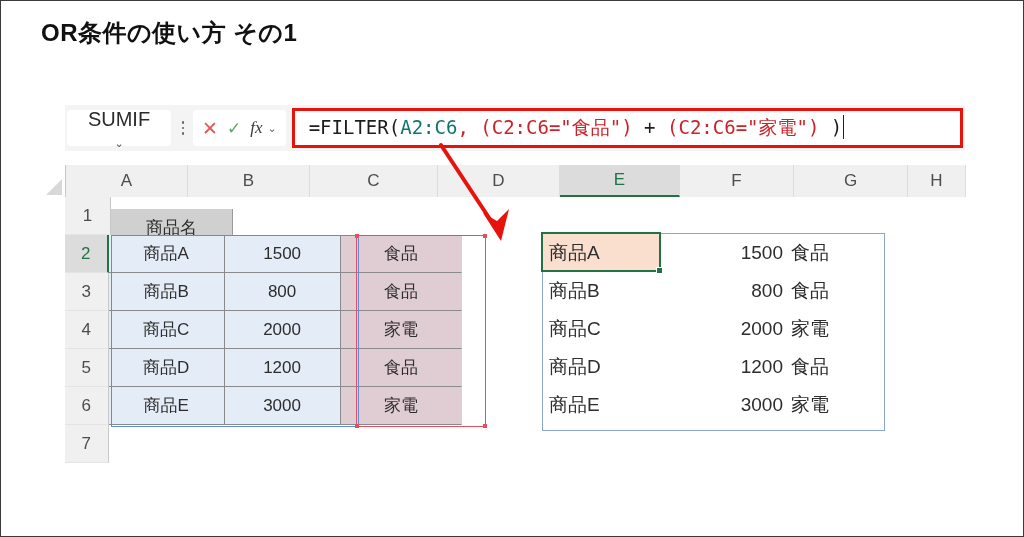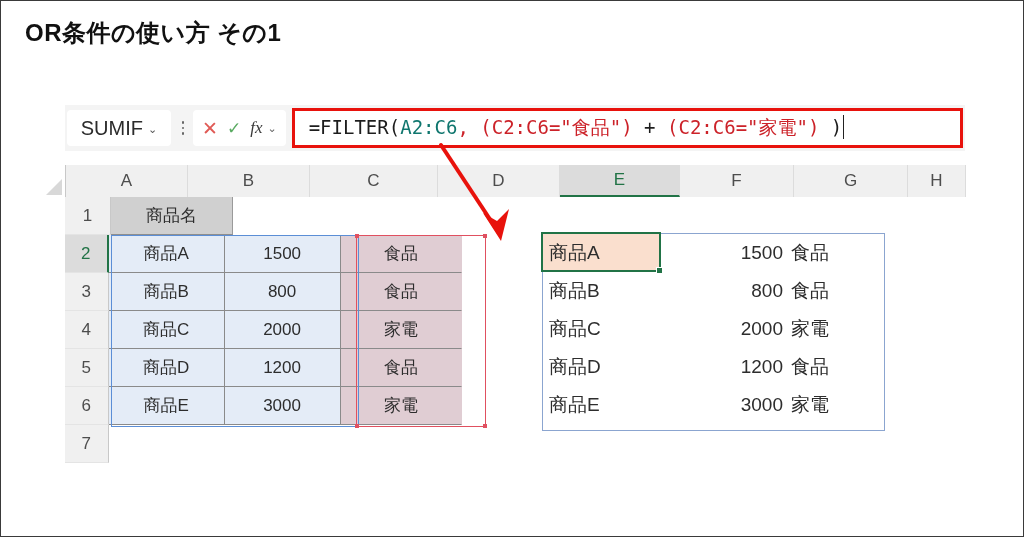--- a/index.html
+++ b/index.html
@@ -9,39 +9,39 @@
     font-family:"Liberation Sans","DejaVu Sans",sans-serif;
     overflow:hidden;
     position:relative;
     box-sizing:border-box;
     border:1px solid #3a3a3a;
   }
   .page{position:absolute;inset:0;}
 
   
   .slide-title{
-    position:absolute;left:24px;top:16px;
+    position:absolute;left:40px;top:16px;
     font-size:24px;font-weight:bold;color:#111;
     letter-spacing:.5px;
     white-space:nowrap;
   }
 
   
   .fbar{
     position:absolute;left:64px;top:104px;
     width:900px;height:46px;
     display:flex;align-items:center;
     background:#f4f4f4;
   }
   .namebox{
     width:104px;height:36px;margin-left:2px;
     background:#fff;border-radius:4px;
     display:flex;align-items:center;justify-content:center;
     gap:5px;
-    font-size:20px;color:#2b2b2b;
+    font-size:20px;color:#2b2b2b;flex-direction:column;
   }
   .namebox .chev{font-size:11px;color:#555;transform:translateY(1px);}
   .dots{
     width:16px;height:36px;display:flex;flex-direction:column;
     align-items:center;justify-content:center;gap:3px;
     margin-left:4px;
   }
   .dots i{display:block;width:2.5px;height:2.5px;border-radius:50%;background:#666;}
   .fxgroup{
     height:36px;margin-left:2px;
@@ -226,21 +226,21 @@
           <div class="ch sel" style="width: 120px;">E</div>
           <div class="ch" style="width: 114px;">F</div>
           <div class="ch" style="width: 114px;">G</div>
           <div class="ch" style="width: 58px;">H</div>
         </div>
     </div>
 
     <div class="rows" id="gridrows">
         <div class="row">
           <div class="rh">1</div>
-          <div class="cell hdr c-center" style="width: 122px;">商品名</div>
+          <div class="cell hdr c-center" style="width: 122px; margin-top: 12px;">商品名</div>
           <div class="cell empty c-center" style="width: 122px;"></div>
           <div class="cell empty c-center" style="width: 120px;"></div>
           <div class="cell empty c-center" style="width: 114px;"></div>
           <div class="cell empty c-center" style="width: 114px;"></div>
           <div class="cell empty c-center" style="width: 58px;"></div>
         </div>
         <div class="row">
           <div class="rh sel">2</div>
           <div class="cell blue c-center" style="width: 122px;">商品A</div>
           <div class="cell blue c-center" style="width: 122px;">1500</div>

